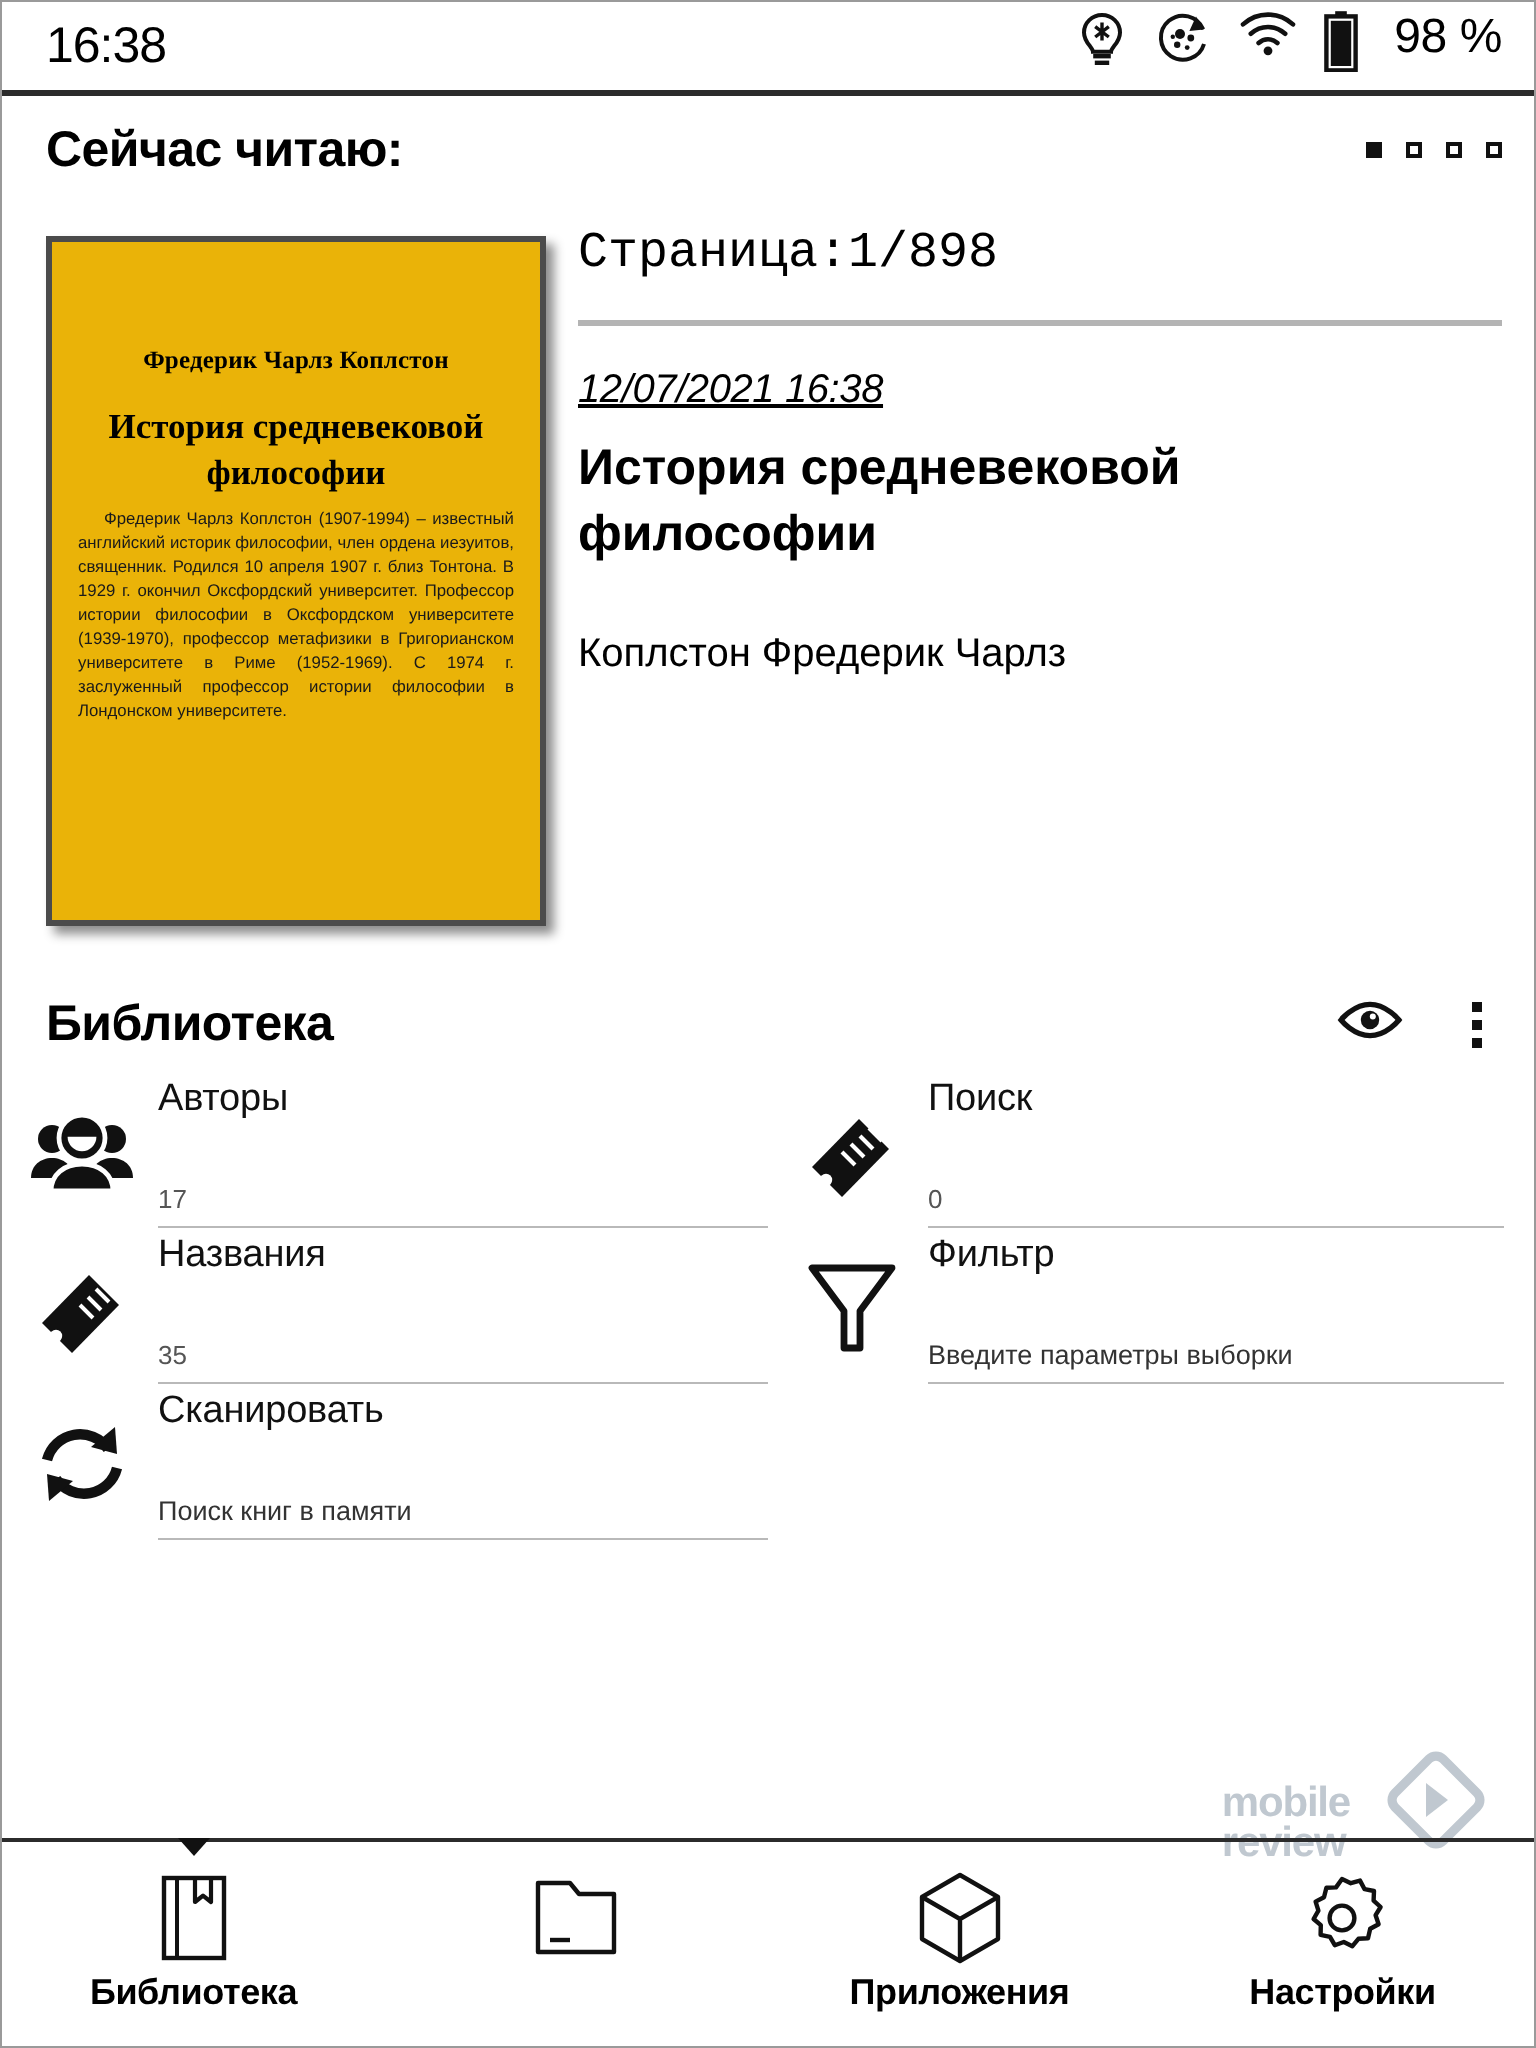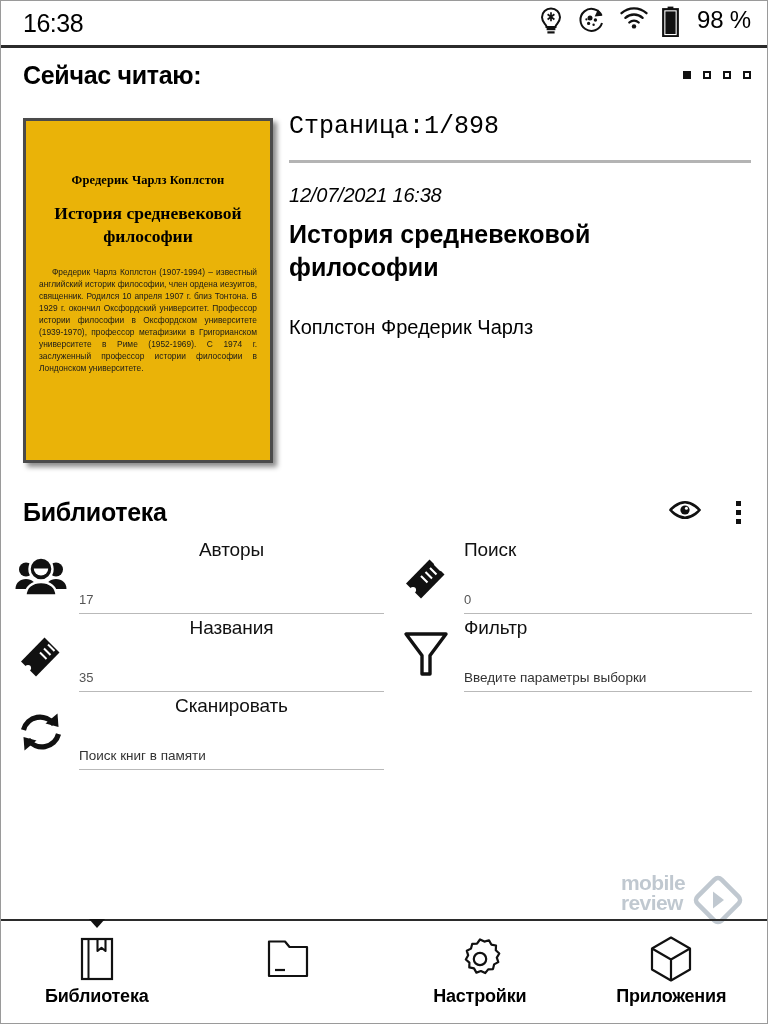--- a/index.html
+++ b/index.html
@@ -68,21 +68,21 @@
     letter-spacing: 0.1px;
   }
   #cover-title {
     margin-top: 14px;
     text-align: center;
     font-family: "Liberation Serif", serif;
     font-weight: bold; font-size: 17.5px;
     line-height: 1.33;
   }
   #cover-desc {
-    margin-top: 17px;
+    margin-top: 4px;
     font-size: 8.4px;
     line-height: 1.43;
     text-align: justify;
     text-indent: 13px;
     color: #1a1a1a;
     padding: 0 4px;
   }
 
   
   #book-info {
@@ -90,21 +90,21 @@
   }
   #page-counter {
     font-family: Liberation Mono, monospace;
     font-size: 25px; line-height: 1; padding-top: 8px;
   }
   #info-divider {
     margin-top: 21px; height: 3px; background: #b4b4b4; width: 462px;
   }
   #book-date {
     margin-top: 21px;
-    font-size: 20px; font-style: italic; letter-spacing: -0.2px;
+    font-size: 20px; font-style: italic; letter-spacing: -0.2px; text-decoration: underline;
   }
   #book-title {
     margin-top: 11px;
     font-size: 25px; font-weight: bold; line-height: 1.3;
     max-width: 400px;
   }
   #book-author {
     margin-top: 33px;
     font-size: 20px; font-weight: 400;
   }
@@ -116,21 +116,21 @@
   }
   #library-title { font-size: 25px; font-weight: bold; letter-spacing: -0.3px; }
   #library-actions { margin-left: auto; display: flex; align-items: center; gap: 34px; }
   #kebab { display: flex; flex-direction: column; gap: 4px; }
   #kebab span { display: block; width: 5px; height: 5px; background: #111; }
 
   #library-grid {
     position: absolute; left: 0; top: 535px; width: 766px; height: 330px;
   }
   .lib-col { position: absolute; top: 0; width: 383px; }
-  #lib-col-left { left: 0; text-align: center; }
+  #lib-col-left { left: 0; }
   #lib-col-right { left: 385px; }
 
   .lib-field {
     position: relative;
     height: 78px;
     padding-left: 78px;
   }
   .lib-icon {
     position: absolute; left: 12px; top: 12px;
     width: 56px; height: 56px;
@@ -146,21 +146,21 @@
   .lib-value {
     position: absolute; left: 78px; bottom: 7px;
     font-size: 13px; color: #555;
   }
   .lib-value.hint { font-size: 13.5px; color: #333; }
   #lib-col-right .lib-underline { right: 17px; }
 
   
   #watermark {
     position: absolute; right: 22px; top: 872px;
-    display: flex; align-items: flex-start; gap: 6px;
+    display: flex; align-items: flex-end; gap: 16px;
     opacity: 0.62;
   }
   #wm-text {
     font-size: 21px; font-weight: bold; line-height: 0.95;
     color: #9aa8b4; text-align: left; letter-spacing: -0.6px;
   }
 
   
   #bottomnav {
     position: absolute; left: 0; bottom: 0; width: 766px; height: 104px;
@@ -392,32 +392,32 @@
       <span class="nav-ico">
         <svg width="44" height="44" viewBox="0 0 44 44">
           <path d="M3 4.5h16l4.5 5.5H41V39H3z" fill="none" stroke="#111" stroke-width="2.2" stroke-linejoin="round"></path>
           <line x1="9" y1="33" x2="19" y2="33" stroke="#111" stroke-width="2.2"></line>
         </svg>
       </span>
     </div>
 
     <div class="navitem">
       <span class="nav-ico">
+        <svg width="44" height="48" viewBox="0 0 44 48">
+          <path d="M22 2.5L41 13.5v21L22 45.5 3 34.5v-21z" fill="none" stroke="#111" stroke-width="2.2" stroke-linejoin="round"></path>
+          <path d="M3 13.5L22 24.5l19-11M22 24.5v21" fill="none" stroke="#111" stroke-width="2.2" stroke-linejoin="round"></path>
+        </svg>
+      </span>
+      <span class="nav-label">Приложения</span>
+    </div>
+
+    <div class="navitem">
+      <span class="nav-ico">
         <svg width="46" height="46" viewBox="0 0 46 46">
           <path d="M23 3.5l4.4 2.1 4.6-1.3 2.3 4.3 4.7.9-.2 4.8 3.5 3.2-2.5 4.1 1.5 4.5-4.2 2.3-1.1 4.7-4.8.3-3 3.7-4.3-2.1-4.5 1.6-2.4-4.2-4.7-1 .1-4.8-3.6-3.1 2.4-4.2-1.4-4.5 4.2-2.2 1.2-4.7 4.8-.2z" fill="none" stroke="#111" stroke-width="2.2" stroke-linejoin="round"></path>
           <circle cx="23" cy="23" r="6.2" fill="none" stroke="#111" stroke-width="2.2"></circle>
         </svg>
       </span>
       <span class="nav-label">Настройки</span>
     </div>
 
-    <div class="navitem">
-      <span class="nav-ico">
-        <svg width="44" height="48" viewBox="0 0 44 48">
-          <path d="M22 2.5L41 13.5v21L22 45.5 3 34.5v-21z" fill="none" stroke="#111" stroke-width="2.2" stroke-linejoin="round"></path>
-          <path d="M3 13.5L22 24.5l19-11M22 24.5v21" fill="none" stroke="#111" stroke-width="2.2" stroke-linejoin="round"></path>
-        </svg>
-      </span>
-      <span class="nav-label">Приложения</span>
-    </div>
-
   </div>
 </div>
 
 </body></html>

